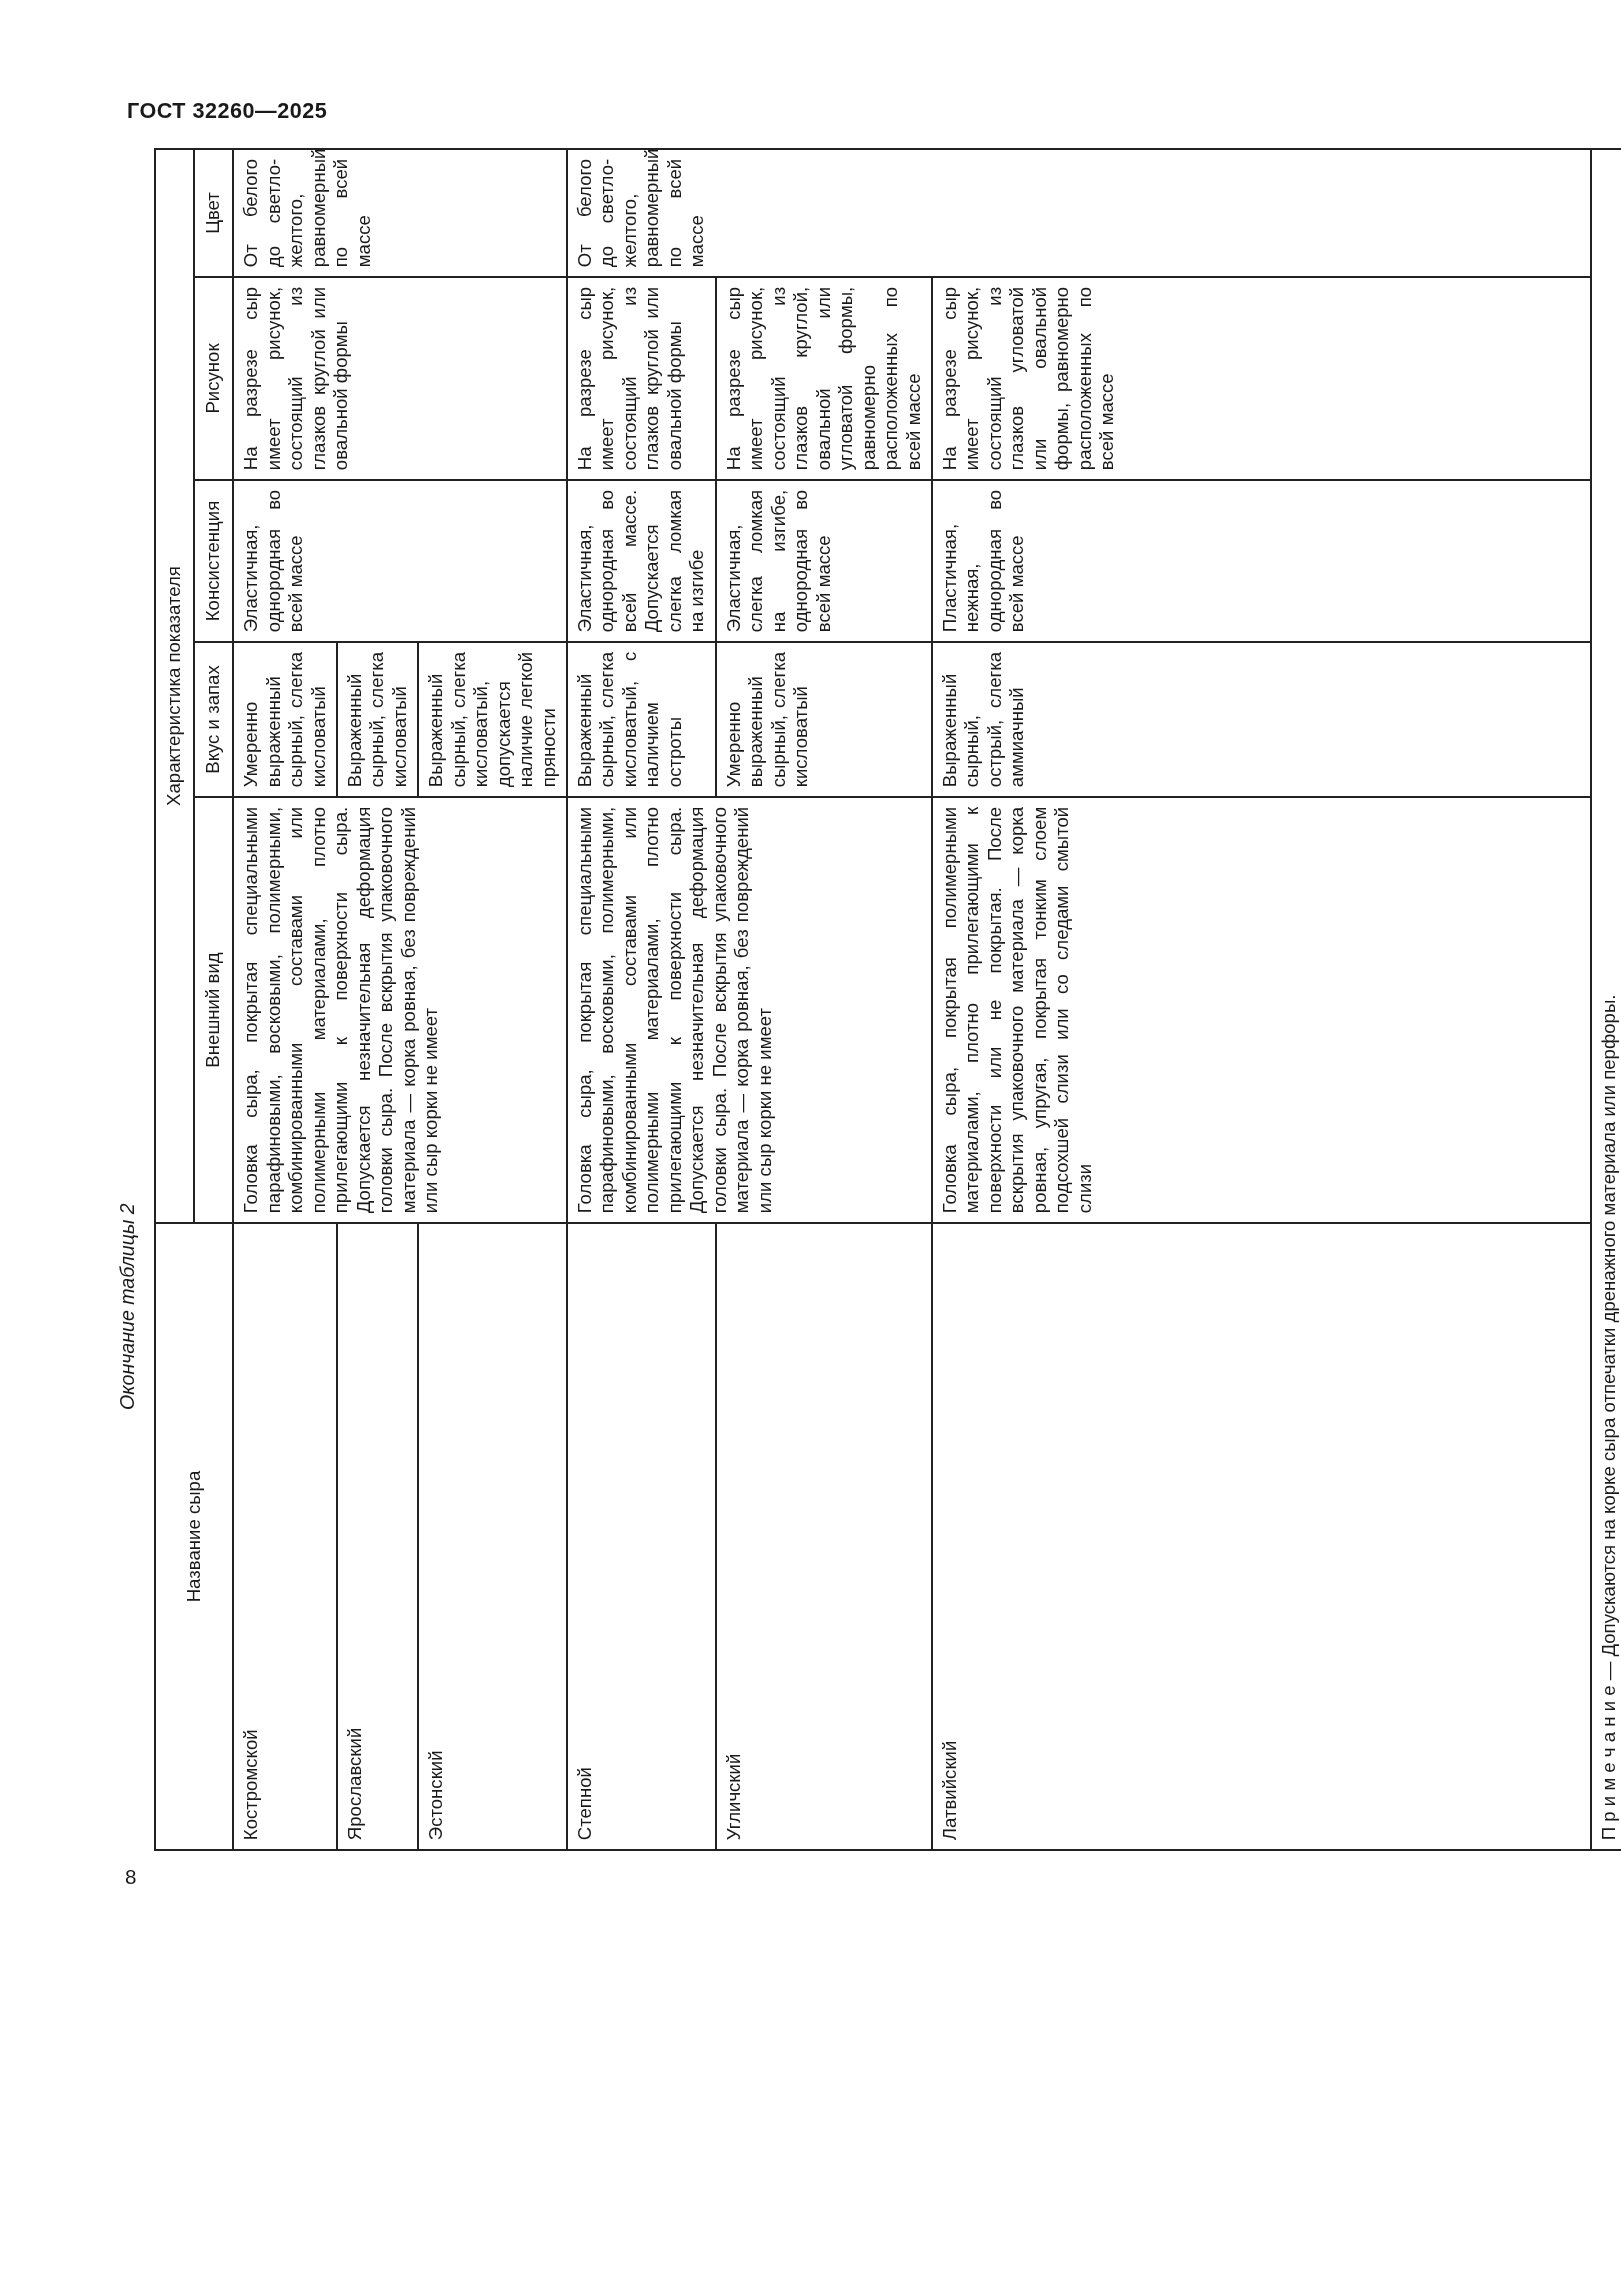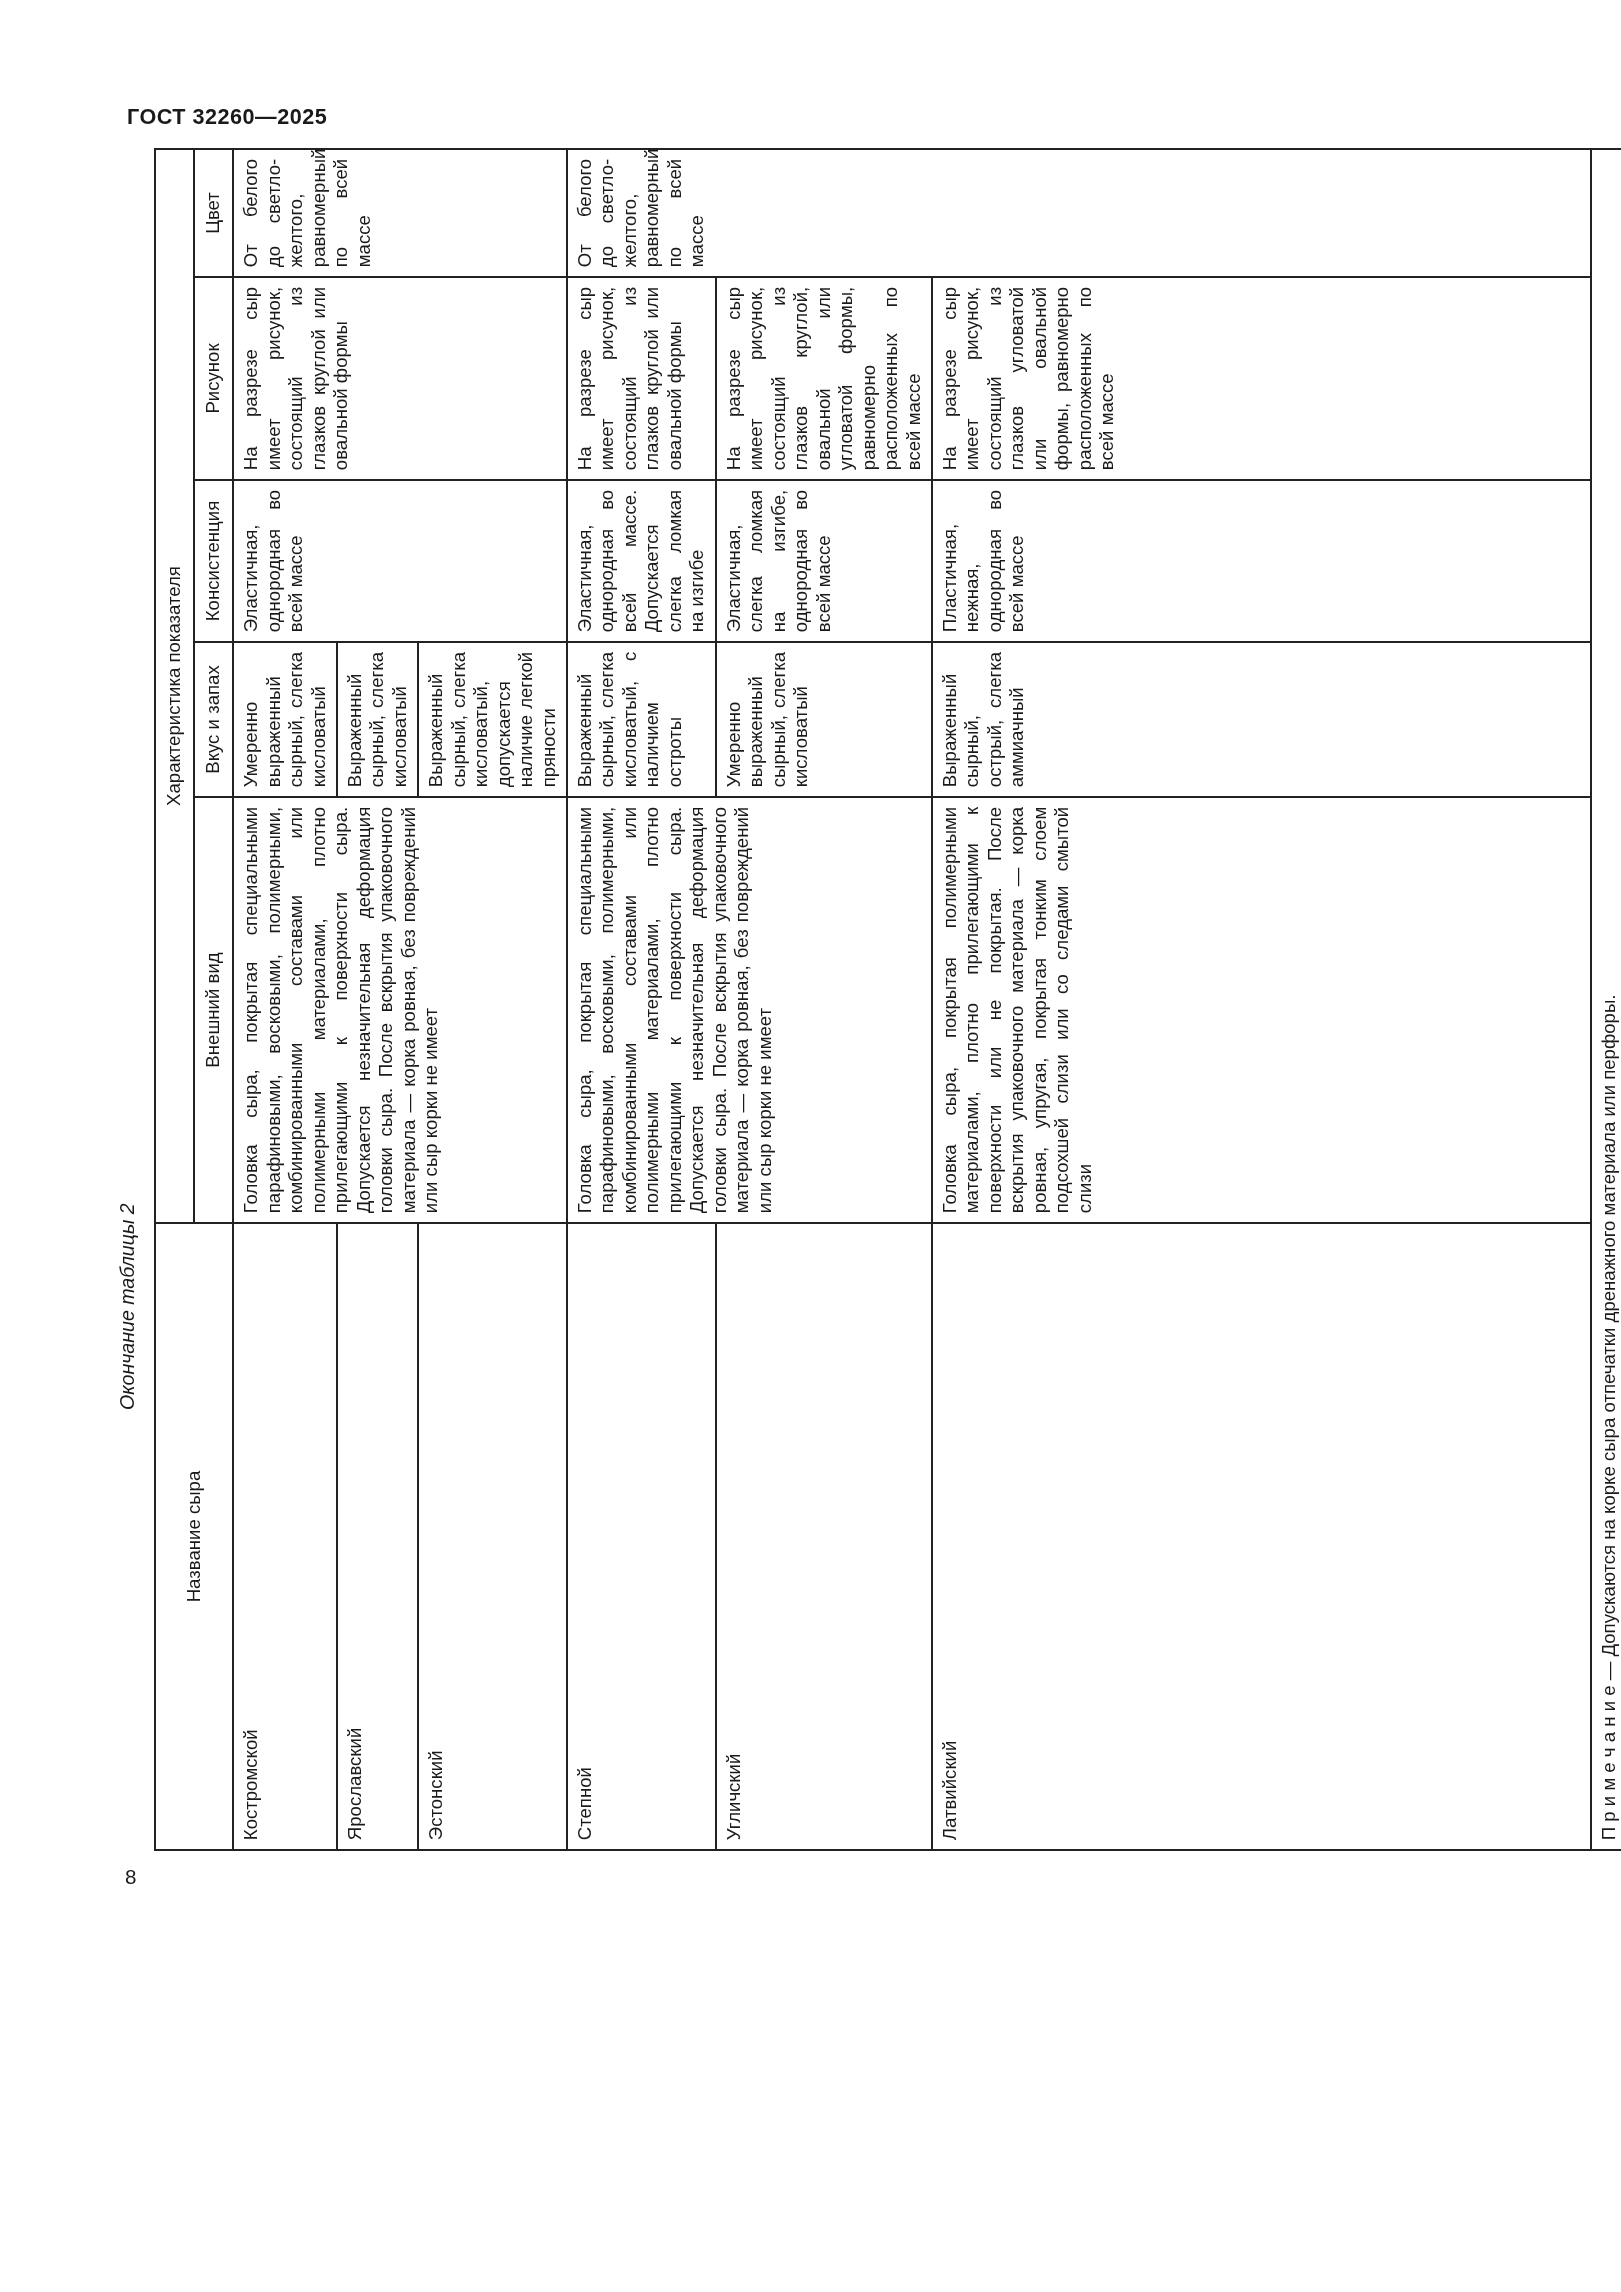--- a/index.html
+++ b/index.html
@@ -12,21 +12,21 @@
     width: 1621px;
     height: 2293px;
     background: #ffffff;
     overflow: hidden;
     font-family: "Liberation Sans", sans-serif;
     color: #1a1a1a;
   }
   .doc-header {
     position: absolute;
     left: 127px;
-    top: 104px;
+    top: 98px;
     font-size: 21.6px;
     font-weight: bold;
     letter-spacing: 0.5px;
   }
   .page-number {
     position: absolute;
     left: 125px;
     top: 1865px;
     font-size: 20.6px;
   }

